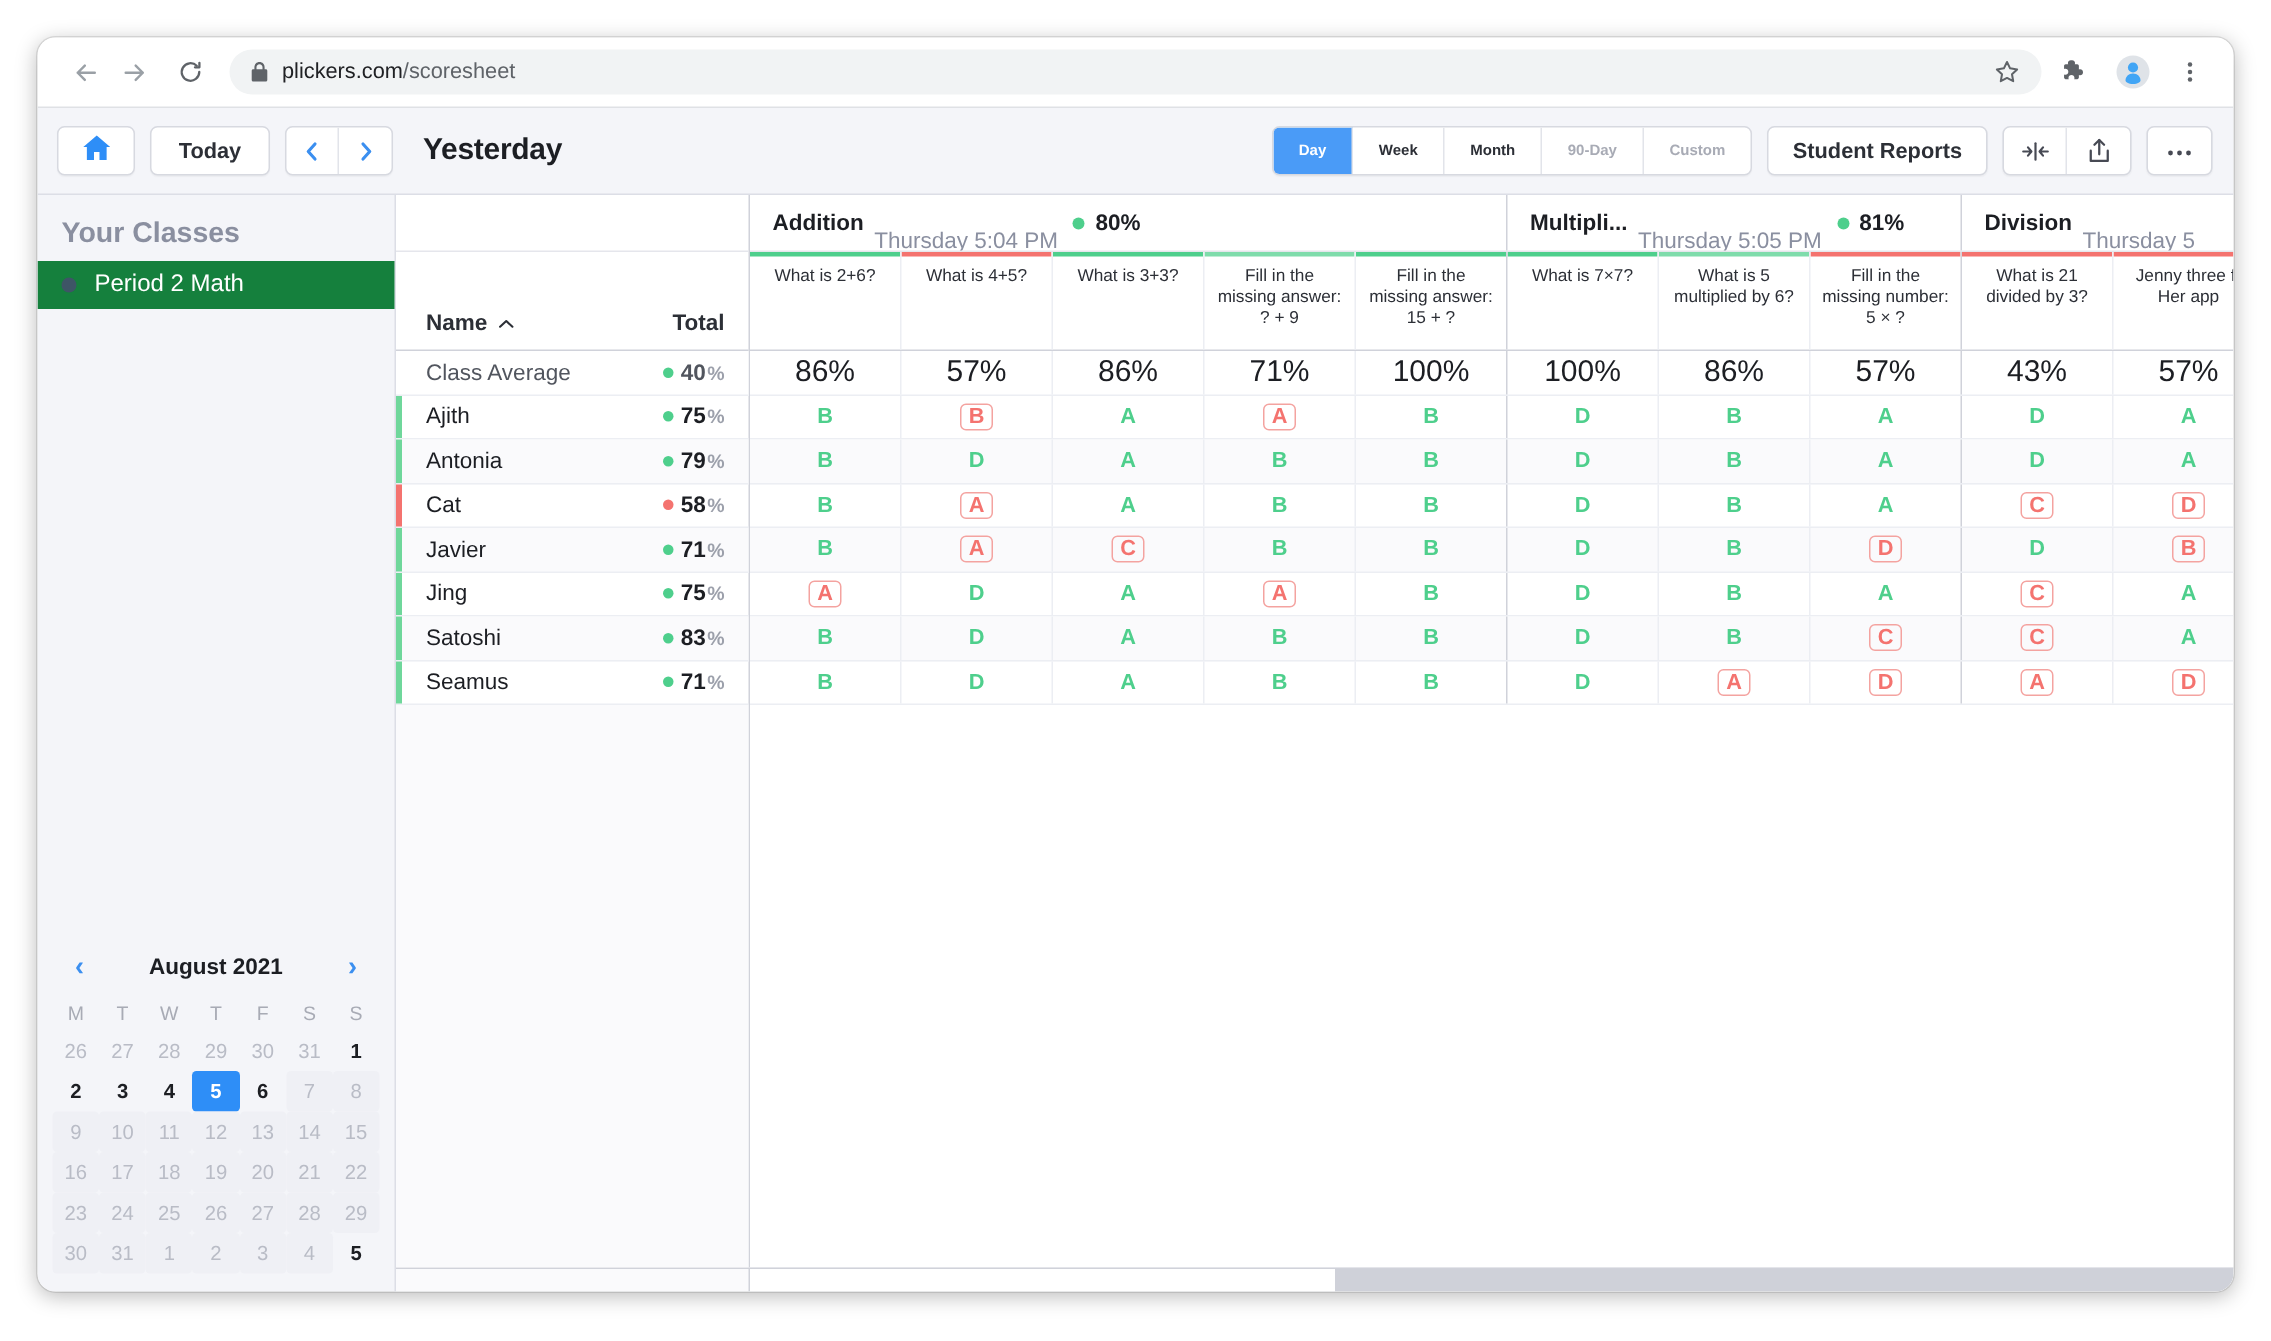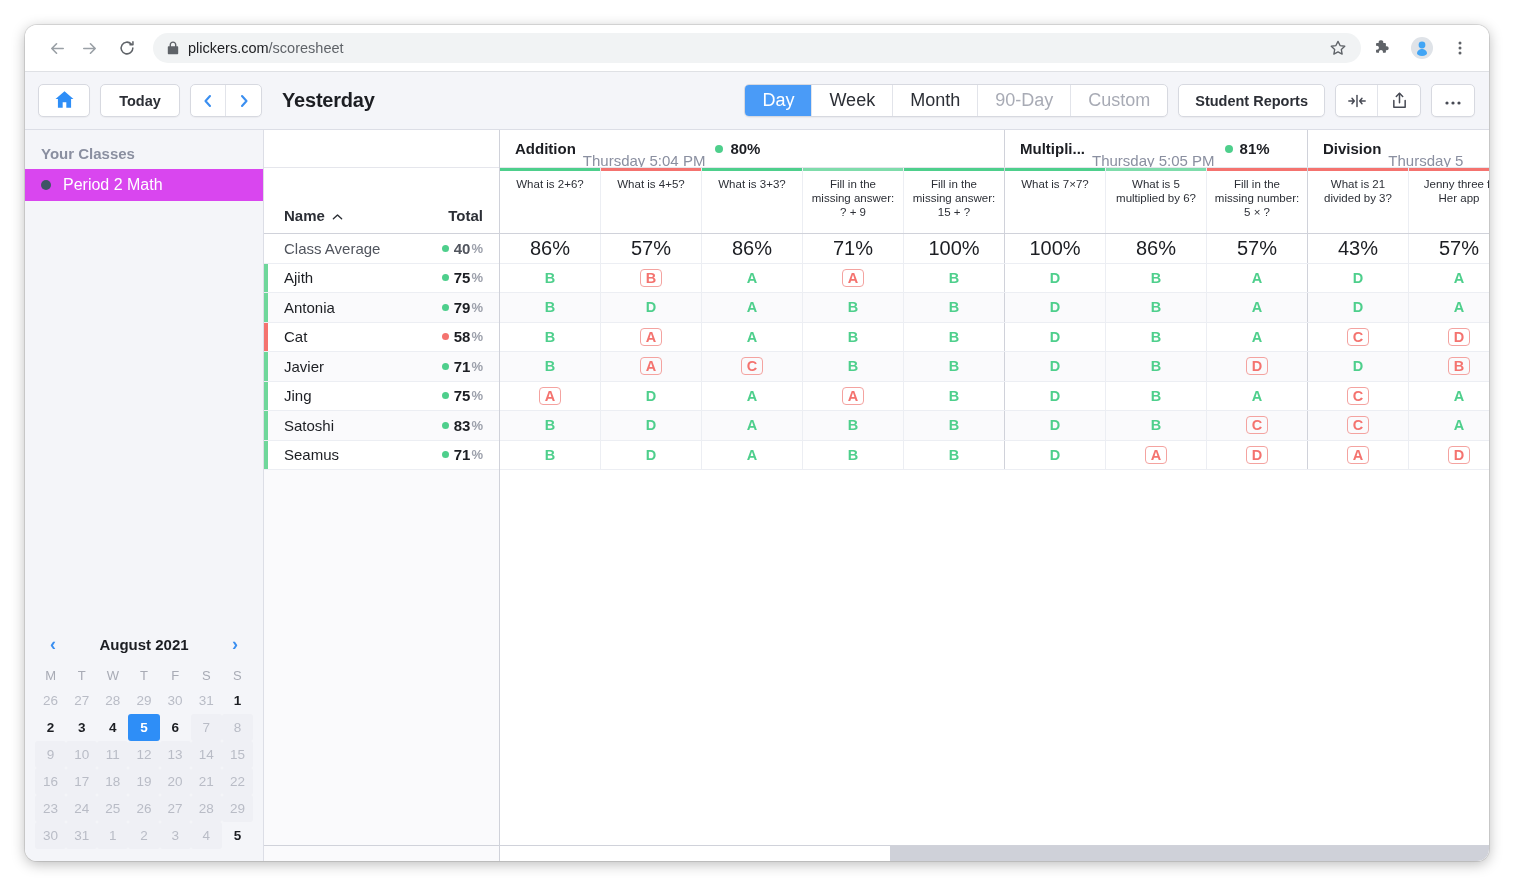--- a/index.html
+++ b/index.html
@@ -121,21 +121,21 @@
     display: flex;
     border: 1px solid #d7d9e0;
     border-radius: 5px;
     overflow: hidden;
     background: #fff;
     box-shadow: 0 1px 1px rgba(0,0,0,0.04);
   }
   #range-group .seg {
     padding: 0 17px;
     display:flex; align-items:center; justify-content:center;
-    font-size: 18px; font-weight: 400;
+    font-size: 10px; font-weight: 700;
     color: #2c2f36;
     border-right: 1px solid #e2e4ea;
   }
   #range-group .seg:last-child { border-right: none; }
   #range-group .seg.sel { background: #4a9bf7; color: #fff; }
   #range-group .seg.dim { color: #a8abb5; }
   #student-reports {
     margin-left: 10px; padding: 0 16px;
   }
   #icon-group { margin-left: 10px; display:flex; height:33px;
@@ -150,35 +150,35 @@
   #body { flex: 1 1 auto; display: flex; min-height: 0; }
 
   
   #sidebar {
     width: 239px; flex: 0 0 239px;
     background: #f4f5f9;
     border-right: 1px solid #dcdee6;
     display: flex; flex-direction: column;
   }
   #classes-label {
-    font-size: 15px; color: #8a8fa0; font-weight: 600;
+    font-size: 19px; color: #8a8fa0; font-weight: 600;
     padding: 15px 0 7px 16px;
   }
   .class-item {
     height: 32px;
     display: flex; align-items: center;
     padding-left: 16px;
     font-size: 16px;
     color: #1c1e23;
   }
   .class-item .dot {
     width: 10px; height: 10px; border-radius: 50%;
     margin-right: 12px; flex: 0 0 auto;
   }
-  .class-item.selected { background: #d946ef; color: #ffffff; }
+  .class-item.selected { background: #15803d; color: #ffffff; }
   #cal-spacer { flex: 1 1 auto; }
 
   
   #calendar { padding: 0 10px 12px 10px; }
   #cal-head {
     display: flex; align-items: center; justify-content: space-between;
     height: 30px; padding: 0 8px; margin-bottom: 4px;
   }
   #cal-head .arrow { color: #3b8ff0; font-size: 18px; font-weight: 700; width: 20px; text-align:center;}
   #cal-month { font-size: 15px; font-weight: 700; color: #1c1e23; }

